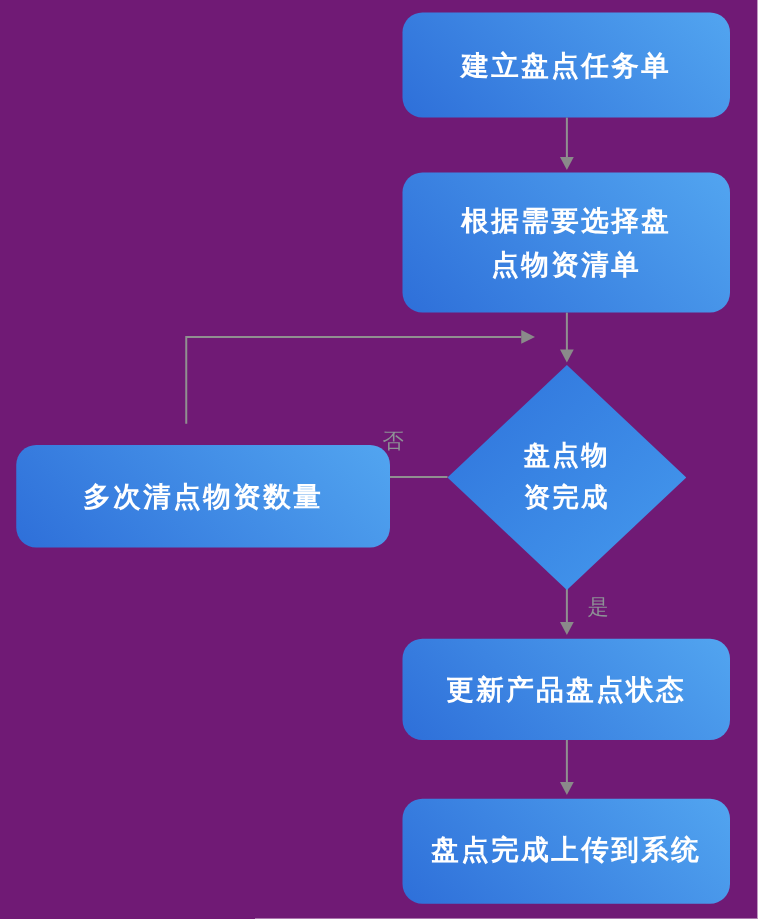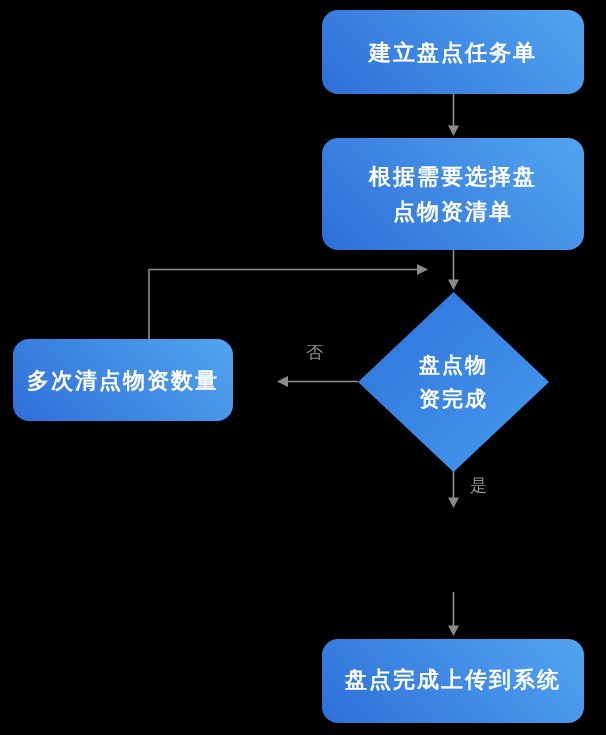--- a/index.html
+++ b/index.html
@@ -5,21 +5,21 @@
   html, body {
     margin: 0;
     padding: 0;
     background: #ffffff;
     font-family: "Liberation Sans", "DejaVu Sans", sans-serif;
   }
   .canvas {
     position: relative;
     width: 606px;
     height: 735px;
-    background: #000000;
+    background: #701a75;
     overflow: hidden;
   }
   .arrow-layer {
     position: absolute;
     left: 0; top: 0;
     width: 606px; height: 735px;
     pointer-events: none;
   }
   .node {
     position: absolute;
@@ -31,21 +31,21 @@
     font-weight: 700;
     font-size: 22px;
     letter-spacing: 2px;
     line-height: 35px;
     border-radius: 16px;
     background: linear-gradient(45deg, #2e6fd9 0%, #52a5f0 100%);
     box-sizing: border-box;
   }
   .node-create   { left: 322px; top: 10px;  width: 262px; height: 84px; }
   .node-select   { left: 322px; top: 138px; width: 262px; height: 112px; padding: 0 30px; }
-  .node-recount  { left: 13px;  top: 339px; width: 220px; height: 82px; }
+  .node-recount  { left: 13px;  top: 356px; width: 299px; height: 82px; }
   .node-update   { left: 322px; top: 511px; width: 262px; height: 81px; }
   .node-upload   { left: 322px; top: 639px; width: 262px; height: 84px; font-family: Liberation Mono, monospace; }
   .node-decision {
     left: 358px; top: 292px;
     width: 191px; height: 180px;
     border-radius: 0;
     background: linear-gradient(135deg, #2e72db 0%, #469bee 100%);
     clip-path: polygon(50% 0, 100% 50%, 50% 100%, 0 50%);
     font-size: 21px;
     line-height: 34px;
@@ -114,20 +114,23 @@
     <span>
       <span>根据需要选择盘</span><br>
       <span>点物资清单</span>
     </span>
   </div>
 
   <div class="node node-recount">
     <span>多次清点物资数量</span>
   </div>
 
+  <div class="node node-update">
+    <span>更新产品盘点状态</span>
+  </div>
 
   <div class="node node-upload">
     <span>盘点完成上传到系统</span>
   </div>
 
   <span class="edge-label edge-label-no">否</span>
   <span class="edge-label edge-label-yes">是</span>
 
 </div>
 

